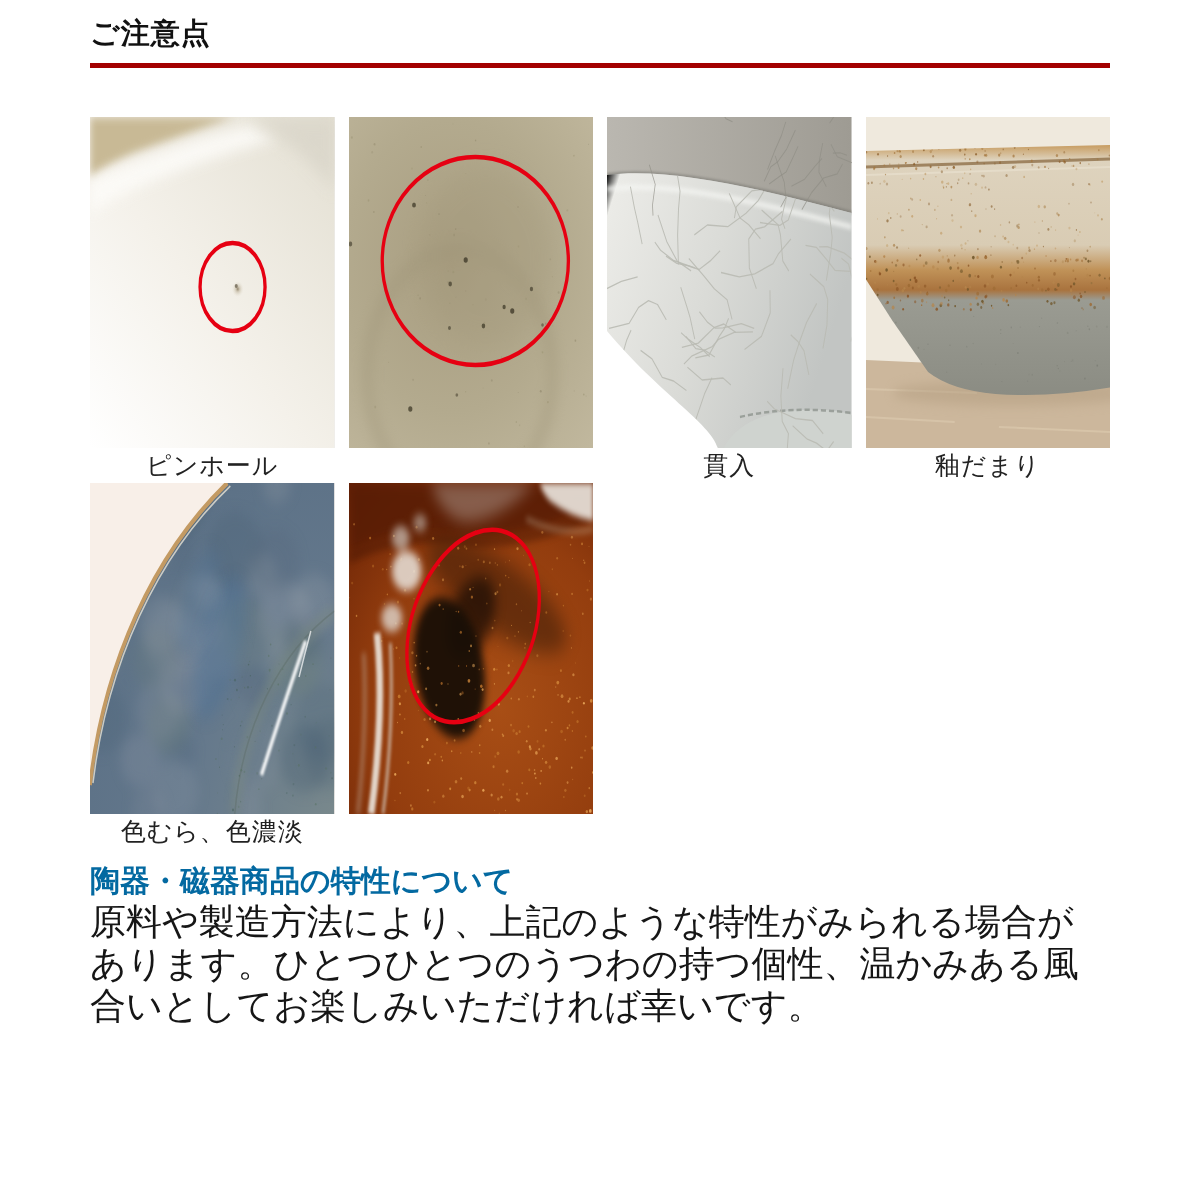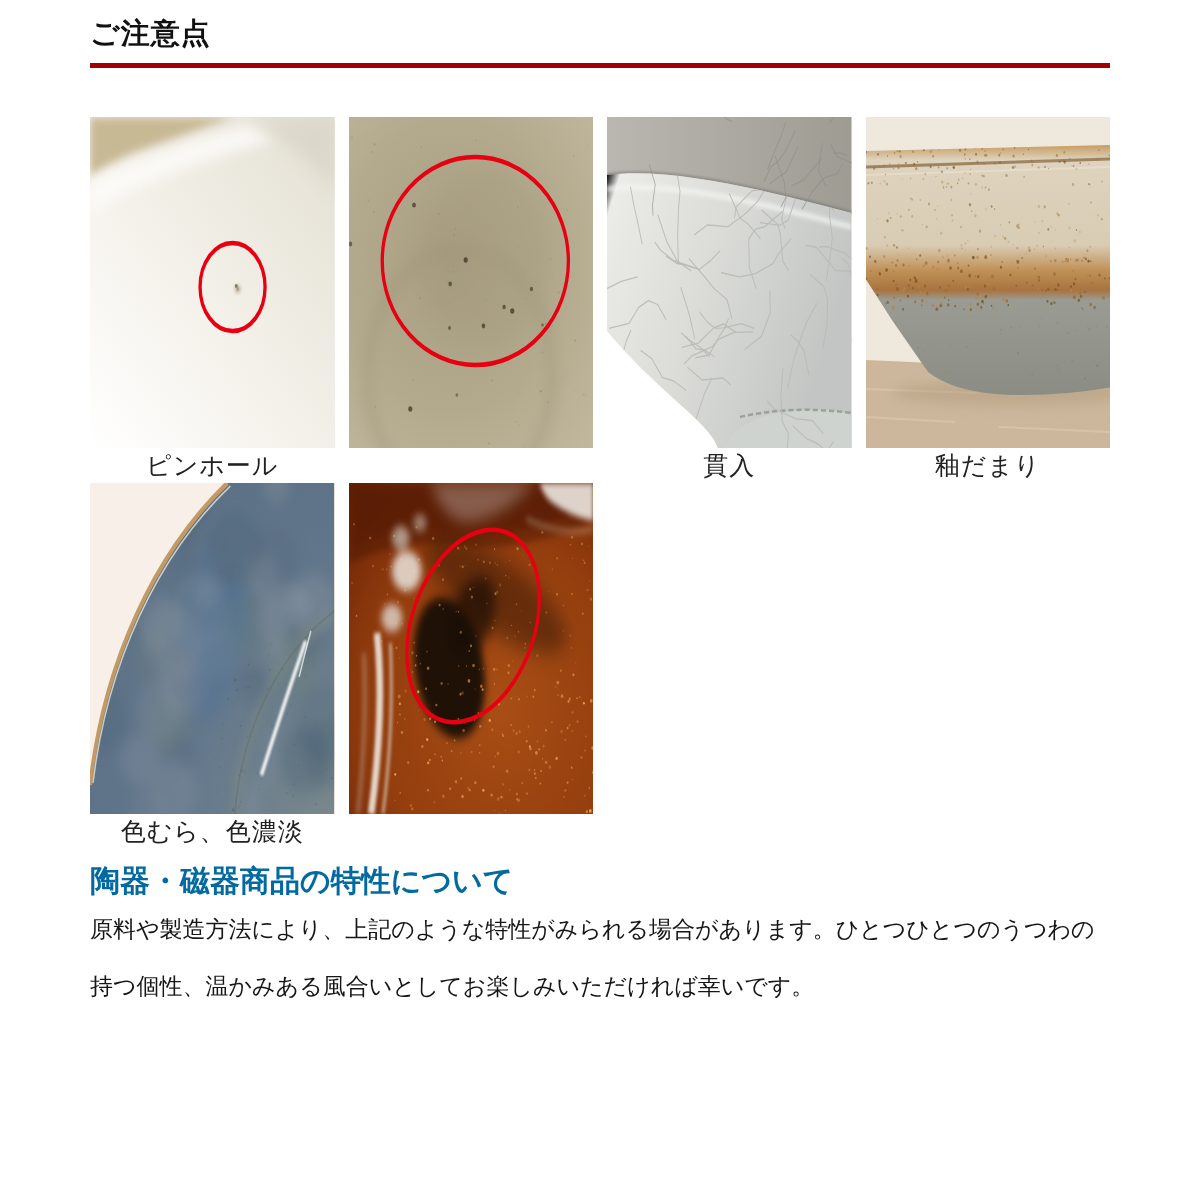--- a/index.html
+++ b/index.html
@@ -18,21 +18,21 @@
     column-gap:14px;row-gap:1px;
   }
   figure{margin:0;}
   .photo{display:block;width:100%;height:331px;background:#eee;}
   figcaption{
     height:34px;display:flex;align-items:center;justify-content:center;
     font-size:25px;color:#222;letter-spacing:1px;
   }
   .notes{margin-top:13px;}
   .notes h2{margin:0;font-size:30px;font-weight:bold;color:#0369a1;line-height:40px;}
-  .notes p{margin:0;font-size:23px;line-height:57px;color:#161616;}
+  .notes p{margin:0;font-size:36px;line-height:42px;color:#161616;}
 </style>
 </head>
 <body>
 
 <div class="content">
 
   <h1 class="page-title">ご注意点</h1>
   <div class="divider"></div>
 
   <div class="grid">

